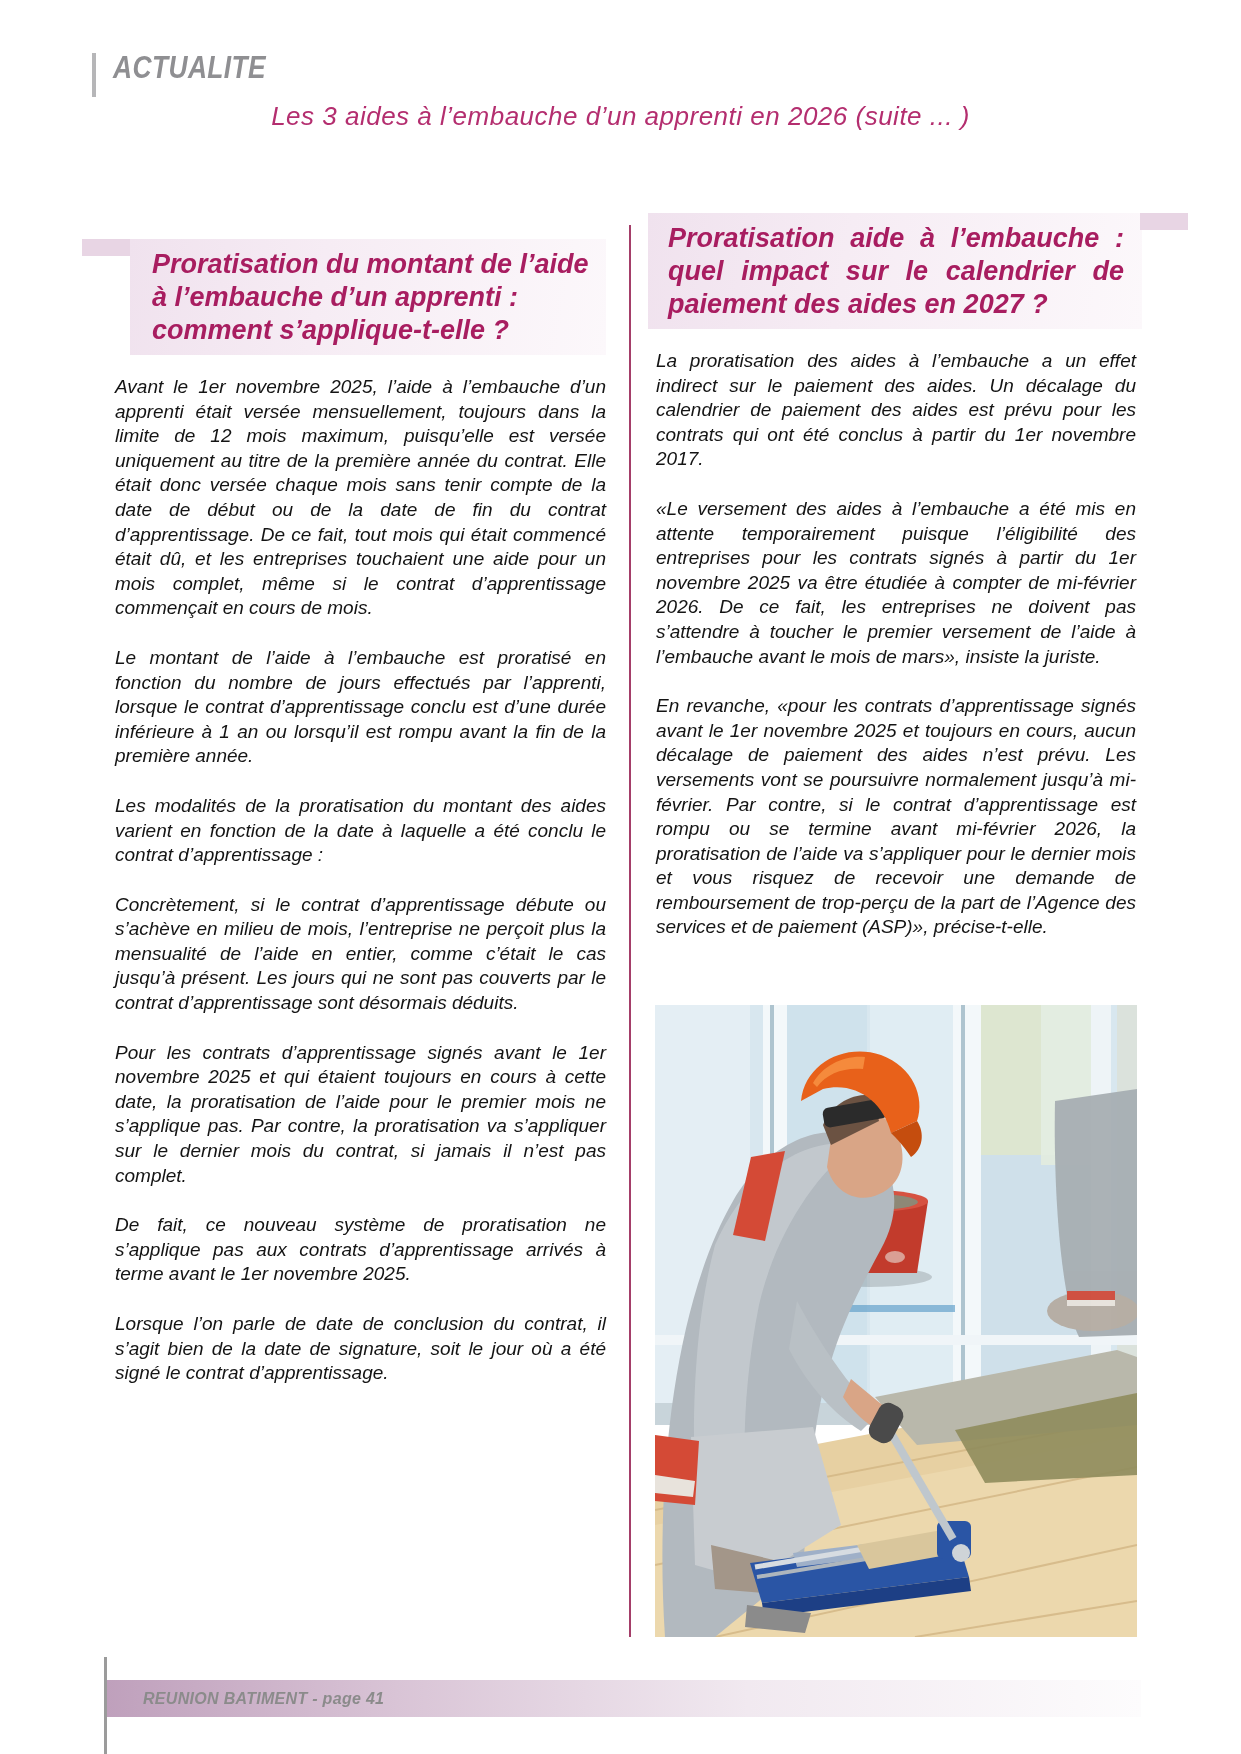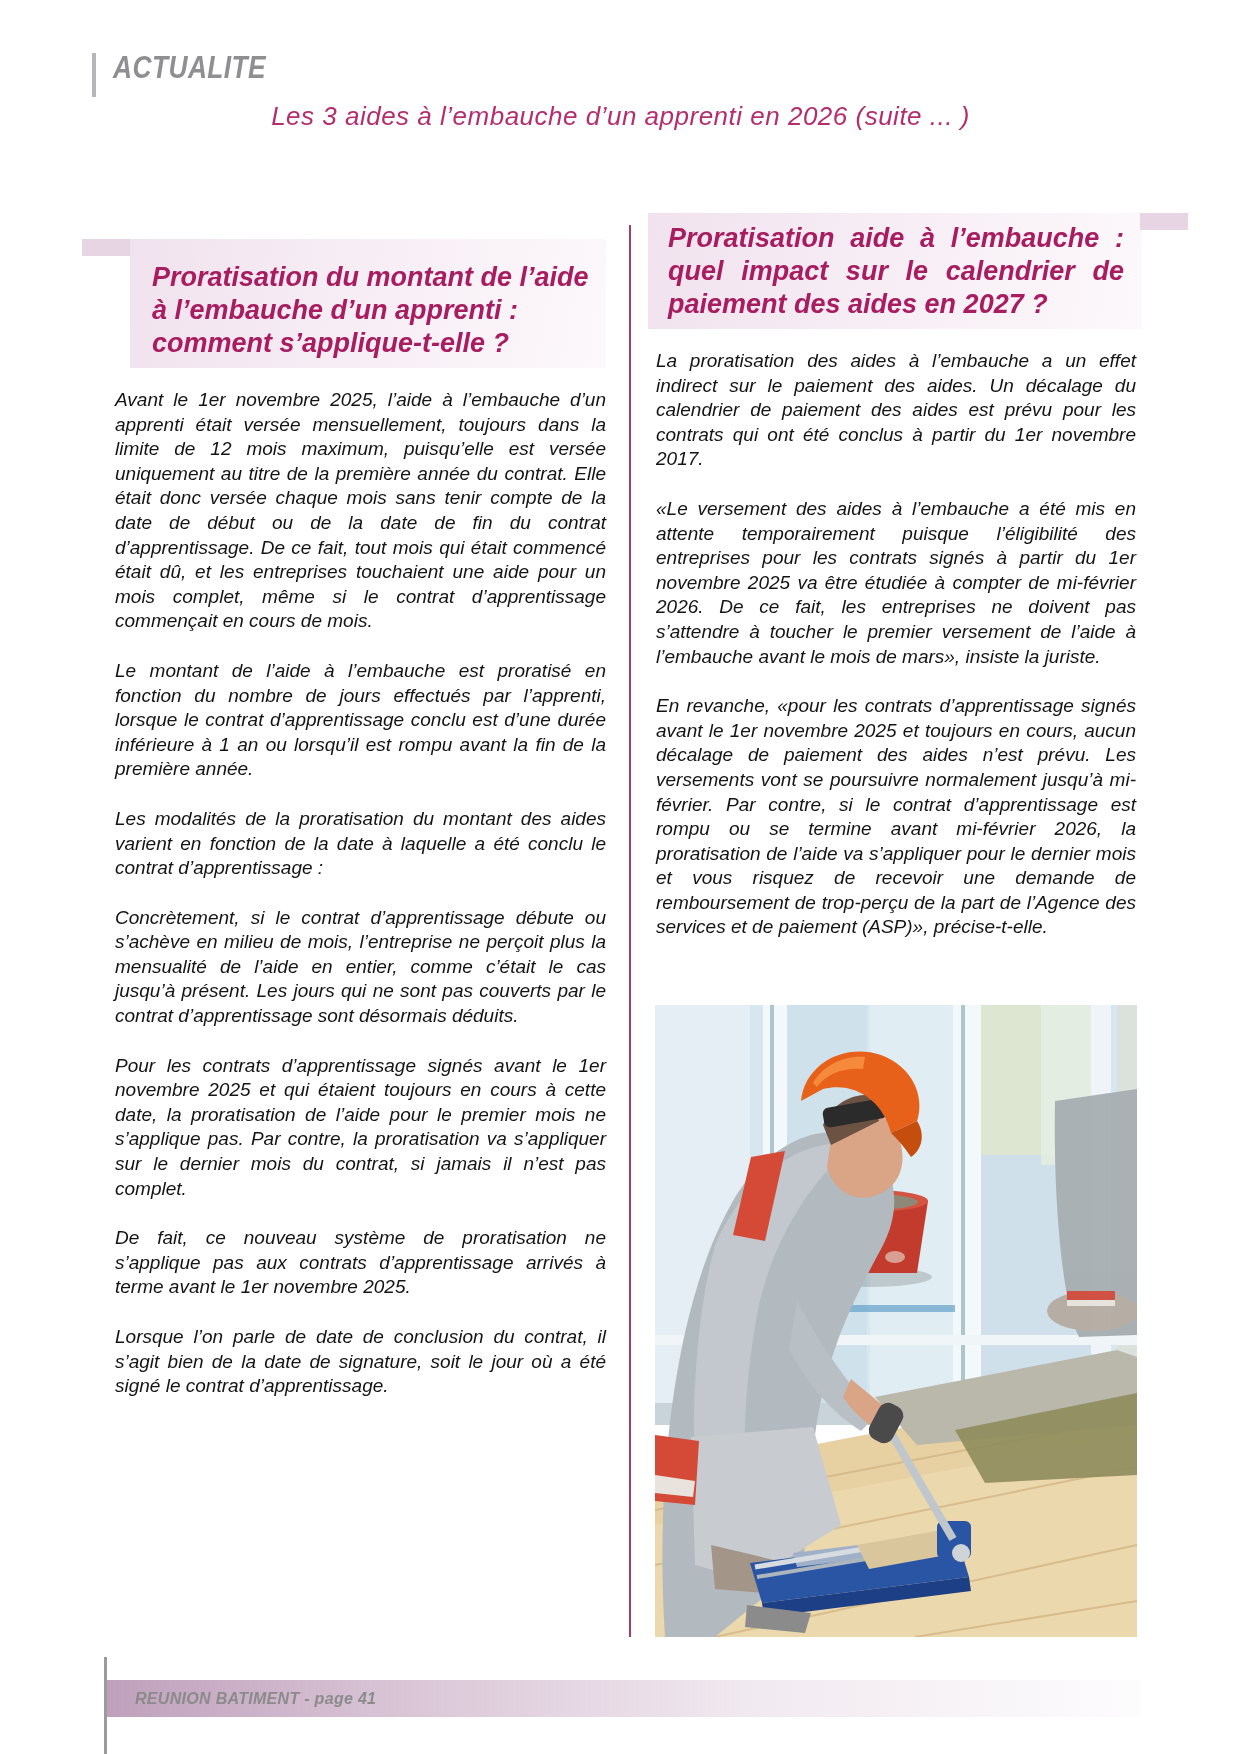--- a/index.html
+++ b/index.html
@@ -34,21 +34,21 @@
   .col-left p.body-text:last-child { margin-bottom:12px; }
 
   .heading-box {
     position:relative;
     background:linear-gradient(100deg, #f0e2ee 0%, #f6ecf4 40%, #fcf8fb 100%);
   }
   .heading-box h2 {
     margin:0; font-size:27px; line-height:33px; font-weight:bold; color:#a81d60;
     -webkit-hyphens:none; hyphens:none;
   }
-  .heading-box.left { margin:44px 0 20px 15px; padding:22px 2px 8px 22px; }
+  .heading-box.left { margin:44px 0 20px 15px; padding:9px 2px 8px 22px; }
   .heading-box.left h2 { white-space:pre-line; }
   .heading-box.right { padding:9px 18px 8px 20px; }
   .heading-box.right h2 { text-align:justify; }
 
   .corner-tab { position:absolute; top:0; width:48px; height:17px; background:#e8d5e4; }
   .corner-tab.at-left  { left:-48px; }
   .corner-tab.at-right { right:-46px; }
 
   .col-right-body { margin:20px 0 0 8px; width:480px; }
 
@@ -58,21 +58,21 @@
   
   .photo-frame { position:absolute; left:655px; top:1005px; width:482px; height:632px; overflow:hidden; }
 
   
   .footer-rule { position:absolute; left:104px; top:1657px; width:3px; height:97px; background:#9b9b9b; }
   .footer-band {
     position:absolute; left:107px; top:1680px; width:1034px; height:37px;
     background:linear-gradient(to right, #bfa0bc 0%, #d9c4d6 28%, #f1e9f0 62%, #fdfcfd 100%);
   }
   .footer-band span {
-    display:block; padding-left:28px; line-height:37px; font-size:16px; font-weight:bold;
+    display:block; padding-left:36px; line-height:37px; font-size:16px; font-weight:bold;
     color:#8b8b8b; letter-spacing:.3px;
   }
 </style>
 </head>
 <body>
 
 <div class="page">
 
   <div class="kicker-bar"></div>
   <div class="kicker-text">ACTUALITE</div>

